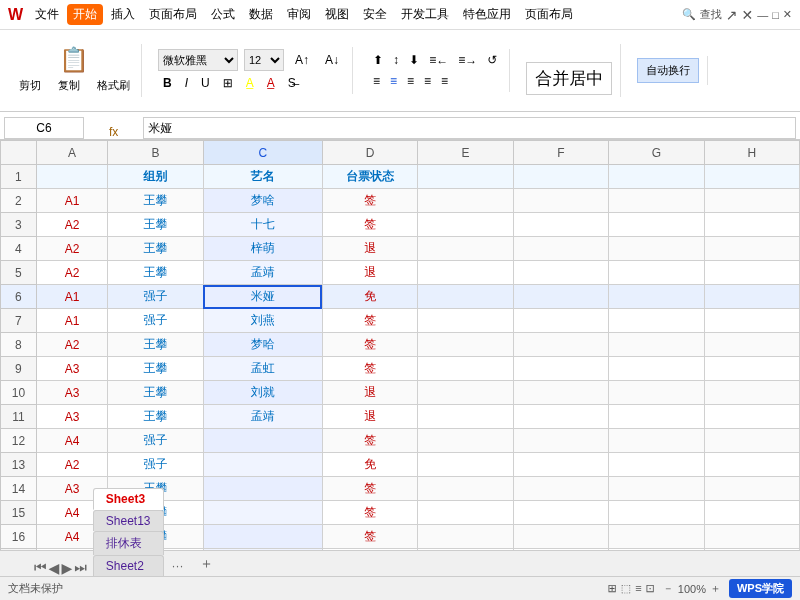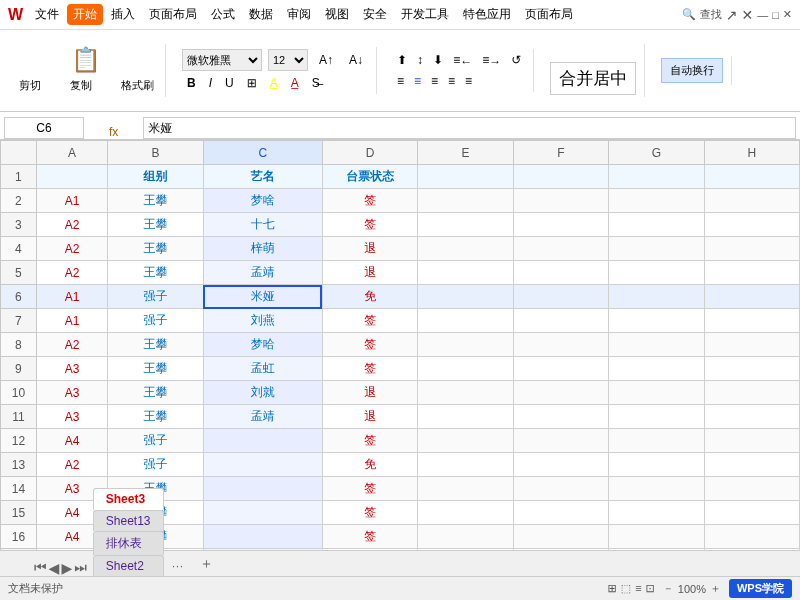--- a/index.html
+++ b/index.html
@@ -166,21 +166,21 @@
       font-size: 11px;
       font-weight: bold;
     }
     .zoom-control { display: flex; align-items: center; gap: 4px; font-size: 11px; }
     .view-icons { display: flex; gap: 4px; }
 
     .paste-section {
       display: flex; flex-direction: column; align-items: center; justify-content: center;
       gap: 2px; padding: 2px 6px; border-right: 1px solid #e0e0e0;
     }
-    .paste-small-row { display: flex; gap: 19px; }
+    .paste-small-row { display: flex; gap: 7px; }
     .paste-small-btn { font-size: 11px; padding: 1px 4px; cursor: pointer; border: 1px solid transparent; }
 
     .font-section {
       display: flex; flex-direction: column; justify-content: center;
       padding: 2px 8px; border-right: 1px solid #e0e0e0; gap: 3px;
     }
     .font-row1 { display: flex; align-items: center; gap: 6px; }
     .font-row2 { display: flex; align-items: center; gap: 3px; }
 
     .align-section {

